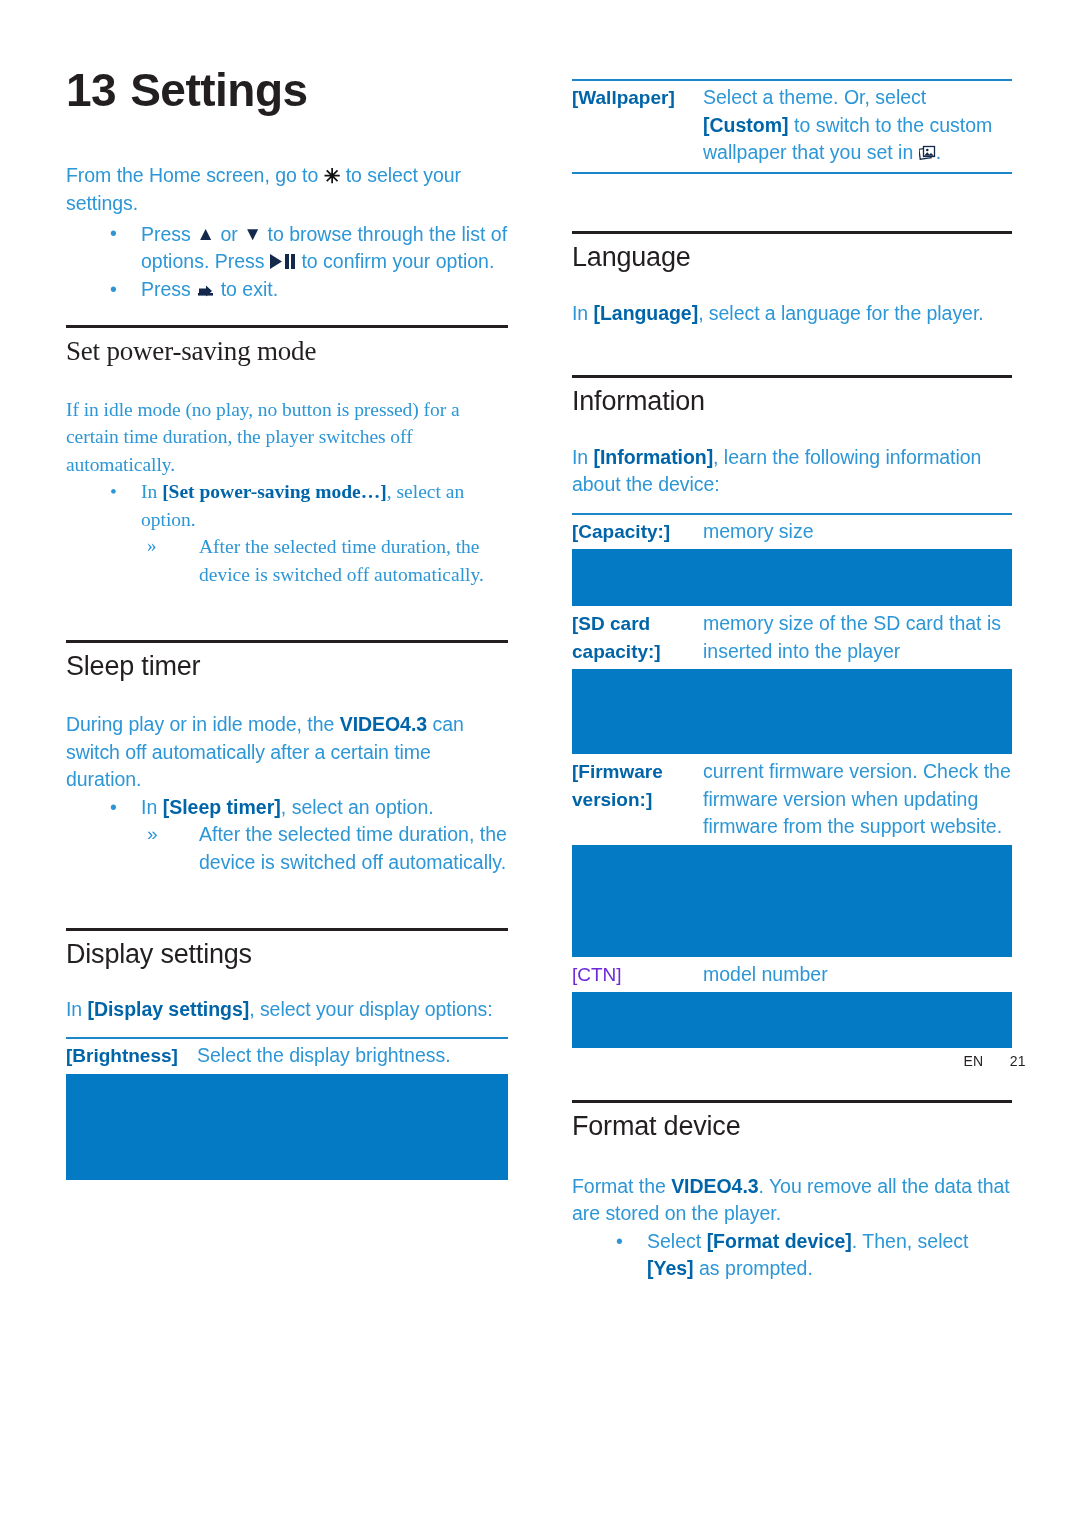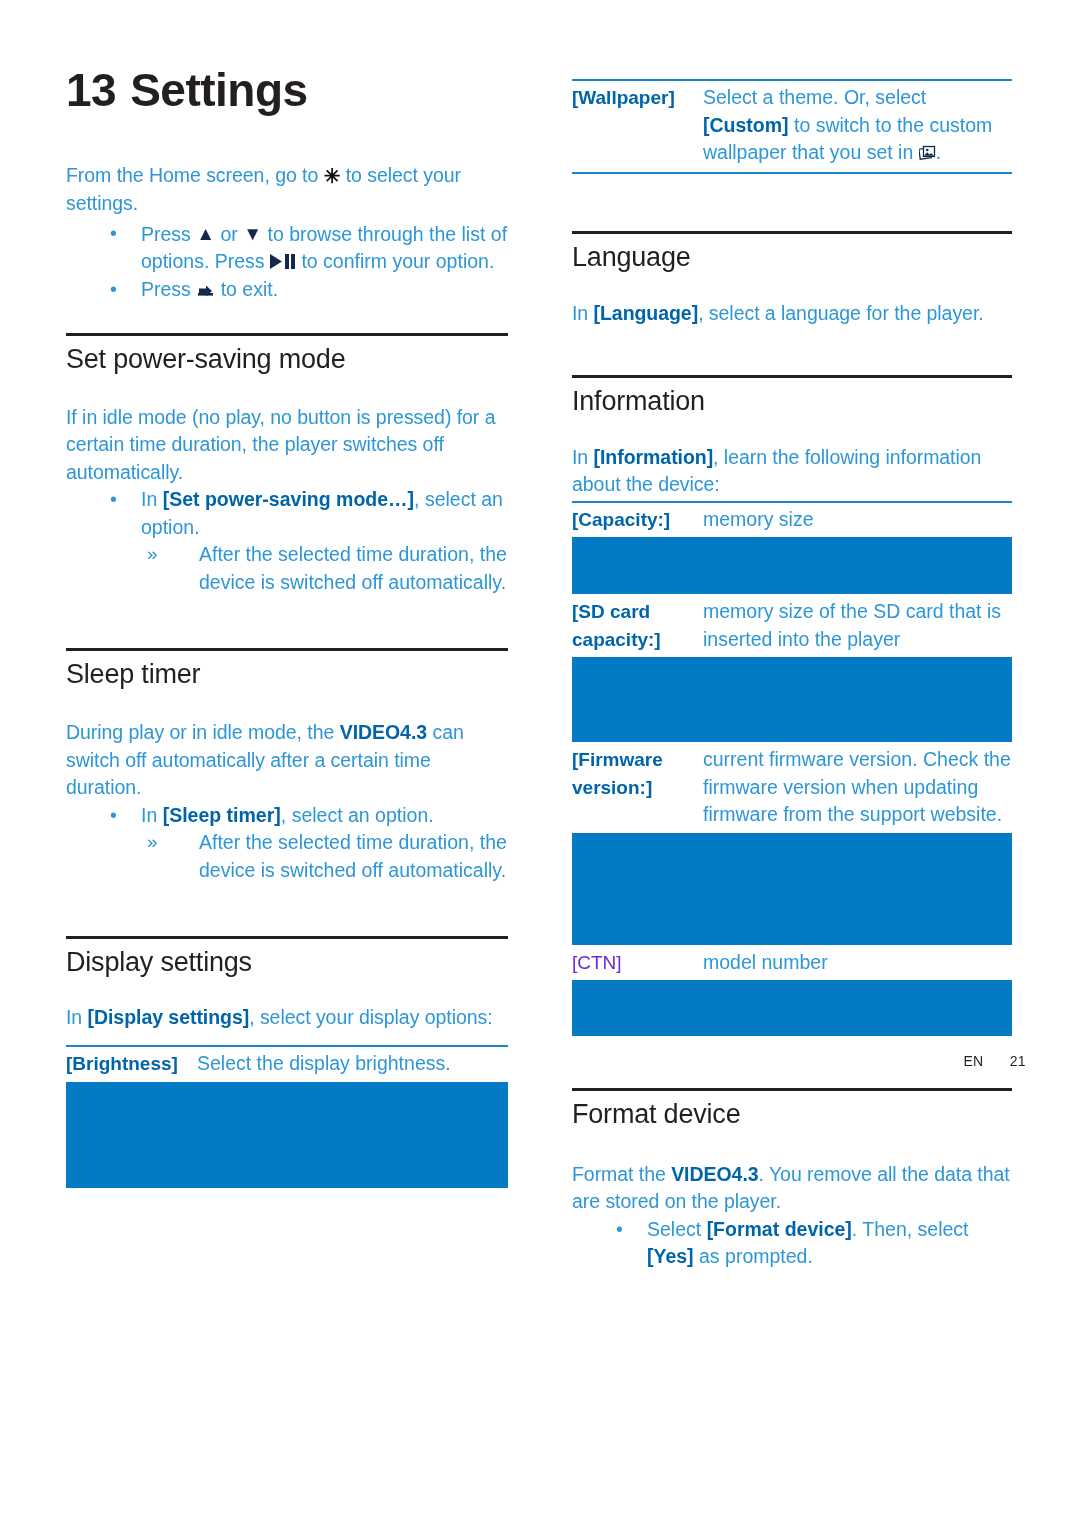--- a/index.html
+++ b/index.html
@@ -181,21 +181,21 @@
       </li>
       <li>
         <span class="marker">•</span>
         <span><span>Press </span><span class="keyglyph"><svg class="inline-ic" width="19" height="15" viewBox="0 0 19 15">
                 <path d="M3 9 L9 3.5 L9 6.5 L16 6.5 L16 11.5 L9 11.5 L9 14.5 Z" fill="#13284b" transform="rotate(180 9.5 9)"></path>
                 <rect x="2" y="11" width="15" height="2.6" fill="#13284b"></rect>
               </svg></span><span> to exit.</span></span>
       </li>
     </ul>
 
-    <div class="sec-block" style="margin-top:30px;">
+    <div class="sec-block" style="margin-top:22px;font-family:Liberation Serif, serif;">
       <div class="rule-black"></div>
       <h2 class="section-h">Set power-saving mode</h2>
       <p class="body-text">If in idle mode (no play, no button is pressed) for a certain time duration, the player switches off automatically.</p>
       <ul class="bullets">
         <li>
           <span class="marker">•</span>
           <span><span>In </span><b class="bold-term">[Set power-saving mode…]</b><span>, select an option.</span></span>
           <ul class="sub-bullets">
             <li>
               <span class="marker">»</span>
@@ -259,21 +259,21 @@
 
     <div class="sec-block" style="margin-top:57px;">
       <div class="rule-black"></div>
       <h2 class="section-h" style="margin-bottom:26px;">Language</h2>
       <p class="body-text"><span>In </span><b class="bold-term">[Language]</b><span>, select a language for the player.</span></p>
     </div>
 
     <div class="sec-block" style="margin-top:47px;">
       <div class="rule-black"></div>
       <h2 class="section-h" style="margin-bottom:25px;">Information</h2>
-      <p class="body-text" style="margin-bottom:2px;"><span>In </span><b class="bold-term">[Information]</b><span>, learn the following information about the device:</span></p>
+      <p class="body-text" style="margin-bottom:14px;"><span>In </span><b class="bold-term">[Information]</b><span>, learn the following information about the device:</span></p>
 
       <div class="tbl">
         <div class="rule-thin"></div>
 
         <div class="trow">
           <div class="tkey">[Capacity:]</div>
           <div class="tval">memory size</div>
         </div>
         <div class="fill" style="height:57px;margin-top:4px;"></div>
 

